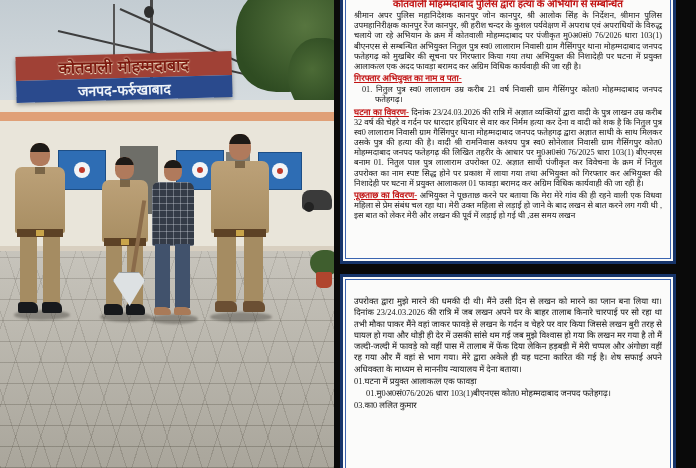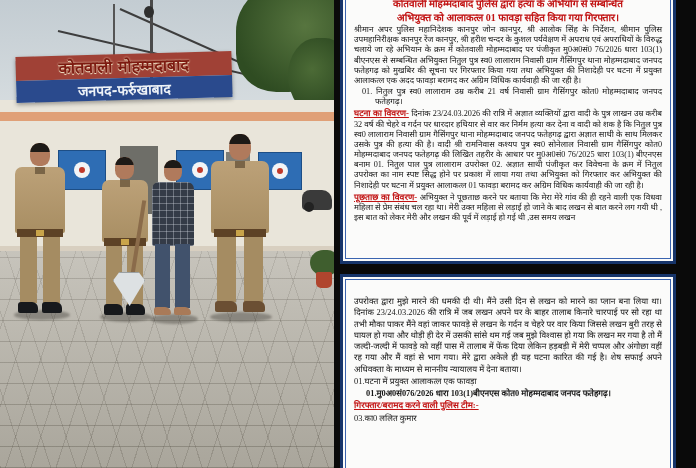--- a/index.html
+++ b/index.html
@@ -74,21 +74,21 @@
          padding:2px;box-sizing:border-box;overflow:hidden;}
   .panel-inner{border:1px solid #3a64b0;height:100%;box-sizing:border-box;padding:3px 8px 2px 8px;overflow:hidden;}
   .panel1{top:-12px;height:276px;}
   .panel2{top:274px;height:208px;}
   .panel2 .panel-inner{padding-top:16px;}
   .doc{color:#161616;font-size:8.2px;line-height:1.24;text-align:justify;}
   .doc p{margin:0 0 1px 0;}
   .title{color:#c11212;font-weight:bold;text-align:center;font-size:10px;line-height:1.3;margin:0;}
   .redhead{color:#c11212;font-weight:bold;font-size:8.7px;text-decoration:underline;text-underline-offset:1px;}
   .hang{padding-left:21px;text-indent:-13px;}
-  .boldline{font-weight:bold;padding-left:12px;}
+  .boldline{font-weight:normal;padding-left:12px;}
   .teamline{margin:0;}
   .p2body{font-size:8.4px;line-height:1.34;}
 </style>
 </head>
 <body>
 
 <div class="stage">
 
   <div class="photo">
     <div class="sky"></div>
@@ -181,34 +181,33 @@
       <div class="leg khakileg" style="left:9px;top:103px;width:19px;height:65px;"></div>
       <div class="leg khakileg" style="left:36px;top:103px;width:19px;height:65px;"></div>
       <div class="shoe" style="left:7px;top:167px;width:22px;background:#6b4f33;"></div>
       <div class="shoe" style="left:35px;top:167px;width:22px;background:#6b4f33;"></div>
     </div>
   </div>
 
   <div class="panel panel1">
     <div class="panel-inner doc">
       <p class="title">कोतवाली मोहम्मदाबाद पुलिस द्वारा हत्या के अभियोग से सम्बन्धित</p>
-      <p class="title">अभियुक्त को आलाकत्ल 01 फावड़ा सहित किया गया गिरफ्तार।</p>
       <p>श्रीमान अपर पुलिस महानिदेशक कानपुर जोन कानपुर, श्री आलोक सिंह के निर्देशन, श्रीमान पुलिस उपमहानिरीक्षक कानपुर रेंज कानपुर, श्री हरीश चन्दर के कुशल पर्यवेक्षण में अपराध एवं अपराधियों के विरुद्ध चलाये जा रहे अभियान के क्रम में  कोतवाली मोहम्मदाबाद पर पंजीकृत मु0अ0सं0 76/2026 धारा 103(1) बीएनएस से सम्बन्धित अभियुक्त नितुल पुत्र स्व0 लालाराम निवासी ग्राम गैसिंगपुर थाना मोहम्मदाबाद जनपद फतेहगढ़ को मुखबिर की सूचना पर गिरफ्तार किया गया तथा अभियुक्त की निशादेही पर घटना में प्रयुक्त आलाकत्ल एक अदद फावड़ा बरामद कर अग्रिम विधिक कार्यवाही की जा रही है।</p>
+      <p><span class="redhead">गिरफ्तार अभियुक्त का नाम व पता-</span></p>
       <p class="hang">01.   नितुल पुत्र स्व0 लालाराम उम्र करीब 21 वर्ष निवासी ग्राम गैसिंगपुर कोत0 मोहम्मदाबाद जनपद फतेहगढ़।</p>
       <p><span class="redhead">घटना का विवरण-</span>
          <span>दिनांक 23/24.03.2026 की रात्रि में अज्ञात व्यक्तियों द्वारा वादी के पुत्र लाखन उम्र करीब 32 वर्ष की चेहरे व गर्दन पर धारदार हथियार से वार कर निर्मम हत्या कर देना व वादी को शक है कि नितुल पुत्र स्व0 लालाराम निवासी ग्राम गैसिंगपुर थाना मोहम्मदाबाद जनपद फतेहगढ़ द्वारा अज्ञात साथी के साथ मिलकर उसके पुत्र की हत्या की है। वादी श्री रामनिवास कश्यप पुत्र स्व0 सोनेलाल निवासी ग्राम गैसिंगपुर कोत0 मोहम्मदाबाद जनपद फतेहगढ़ की लिखित तहरीर के आधार पर मु0अ0सं0 76/2025 धारा 103(1) बीएनएस बनाम 01. नितुल पाल पुत्र लालाराम उपरोक्त 02. अज्ञात साथी पंजीकृत कर विवेचना के क्रम में नितुल उपरोक्त का नाम स्पष्ट सिद्ध होने पर प्रकाश में लाया गया तथा अभियुक्त को गिरफ्तार कर अभियुक्त की निशादेही पर घटना में प्रयुक्त आलाकत्ल 01 फावड़ा बरामद कर अग्रिम विधिक कार्यवाही की जा रही है।</span></p>
       <p><span class="redhead">पूछताछ का विवरण-</span>
          <span>अभियुक्त ने पूछताछ करने पर बताया कि मेरा मेरे गांव की ही रहने वाली एक विधवा महिला से प्रेम संबंध चल रहा था। मेरी उक्त महिला से लड़ाई हो जाने के बाद लखन से बात करने लग गयी थी , इस बात को लेकर मेरी और लखन की पूर्व में लड़ाई हो गई थी ,उस समय लखन</span></p>
     </div>
   </div>
 
   <div class="panel panel2">
     <div class="panel-inner doc p2body">
       <p>उपरोक्त द्वारा मुझे मारने की धमकी दी थी। मैंने उसी दिन से लखन को मारने का प्लान बना लिया था। दिनांक 23/24.03.2026 की रात्रि में जब लखन अपने घर के बाहर तालाब किनारे चारपाई पर सो रहा था तभी मौका पाकर मैंने वहां जाकर फावड़े से लखन के गर्दन व चेहरे पर वार किया जिससे लखन बुरी तरह से घायल हो गया और थोड़ी ही देर में उसकी सांसे थम गई जब मुझे विश्वास हो गया कि लखन मर गया है तो मैं जल्दी-जल्दी में फावड़े को वहीं पास में तालाब में फेंक दिया लेकिन हड़बड़ी में मेरी चप्पल और अंगोछा वहीं रह गया और मैं वहां से भाग गया। मेरे द्वारा अकेले ही यह घटना कारित की गई है। शेष सफाई अपने अधिवक्ता के माध्यम से माननीय न्यायालय में देना बताया।</p>
       <p>01.घटना में प्रयुक्त आलाकत्ल एक फावड़ा</p>
       <p class="boldline">01.मु0अ0सं076/2026 धारा 103(1)बीएनएस कोत0 मोहम्मदाबाद जनपद फतेहगढ़।</p>
-      <p><span class="redhead">गिरफ्तार/बरामद करने वाली पुलिस टीम:-</span></p>
       <p class="teamline">03.का0 ललित कुमार</p>
 
     </div>
   </div>
 
 </div>
 
 </body></html>

